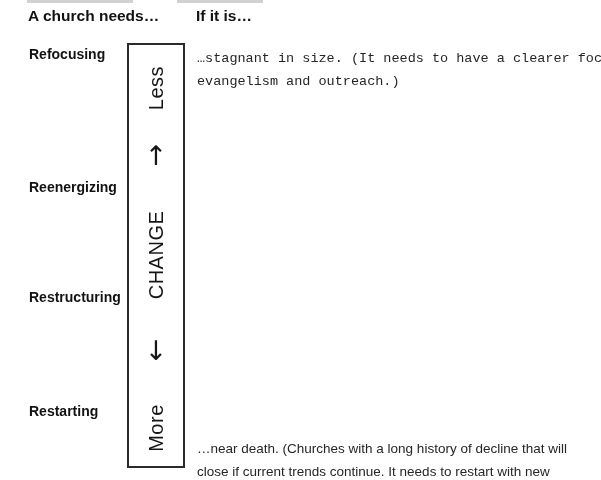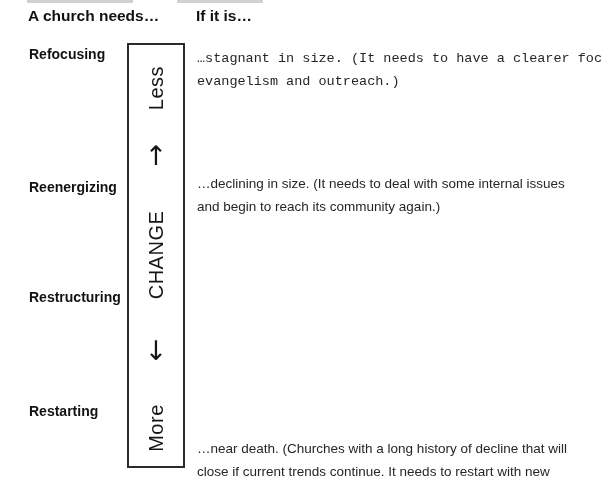--- a/index.html
+++ b/index.html
@@ -93,19 +93,17 @@
   <div class="change-box">
     <span class="vword" style="top:43px;">Less</span>
     <span class="varrow" style="top:110px;">↑</span>
     <span class="vword" style="top:210px;">CHANGE</span>
     <span class="varrow" style="top:305px;">↓</span>
     <span class="vword" style="top:383px;">More</span>
   </div>
 
   <div class="desc" style="top:47px;font-family:Liberation Mono, monospace;">…stagnant in size. (It needs to have a clearer focus on
 evangelism and outreach.)</div>
-  <div class="desc" style="top:172px;">…declining in size. (It needs to deal with some internal issues
-and begin to reach its community again.)</div>
   <div class="desc" style="top:402px;margin-top:35px;">…near death. (Churches with a long history of decline that will
 close if current trends continue. It needs to restart with new
 leadership or an entirely new church.)</div>
 
 </div>
 
 </body></html>

